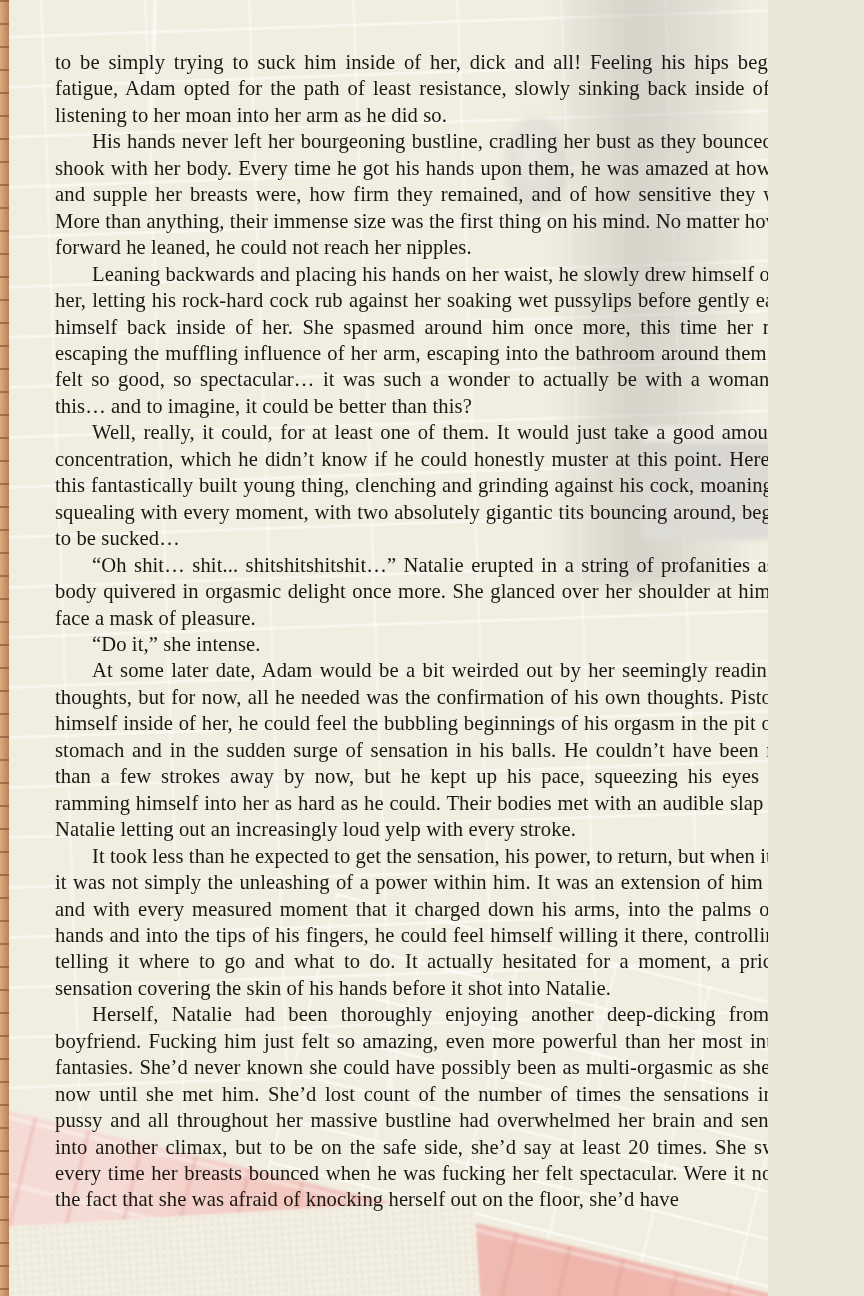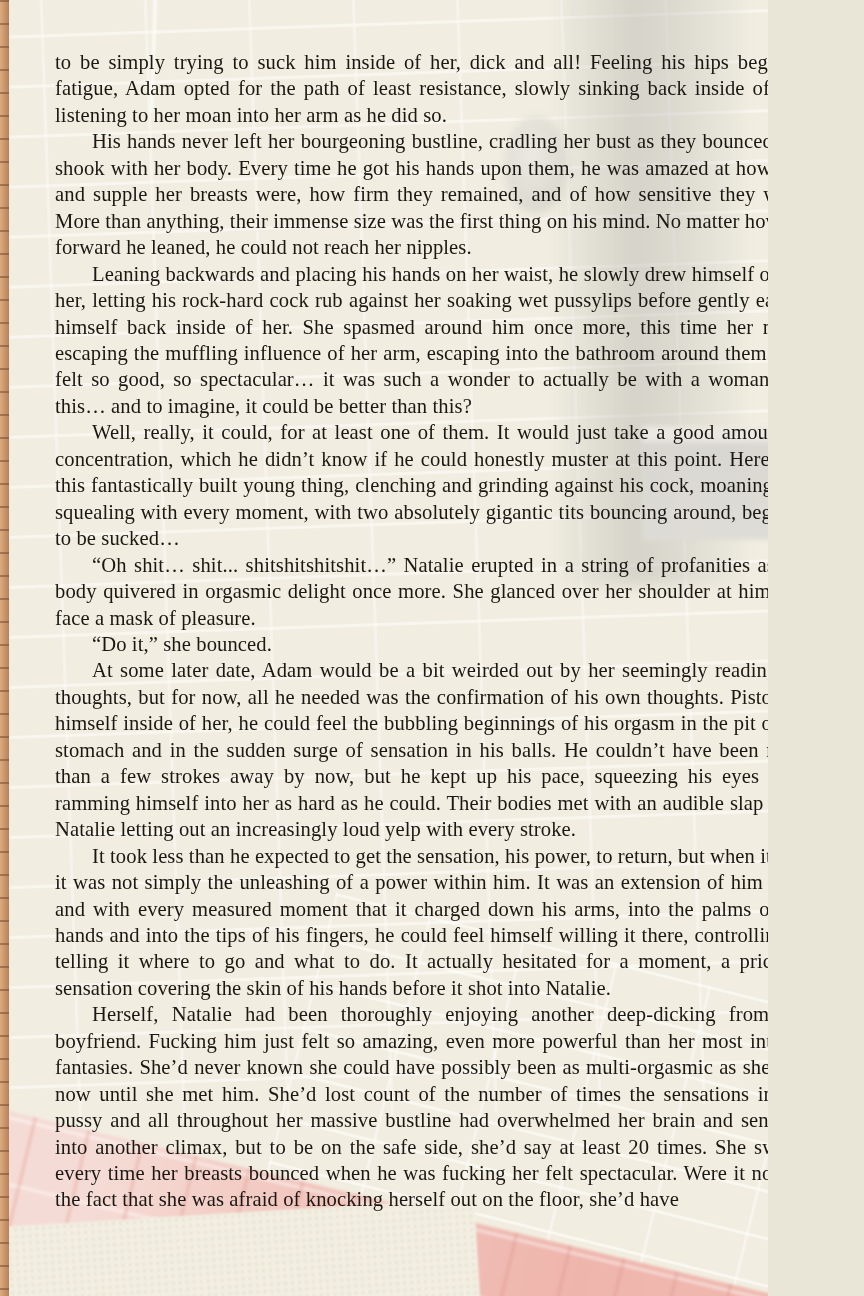--- a/index.html
+++ b/index.html
@@ -119,20 +119,20 @@
     <div class="floor-ledge"></div>
     <div class="left-strip"></div>
   </div>
 
   <div class="page-text">
       <p class="para"><span>to be simply trying to suck him inside of her, dick and all!  Feeling his hips begin to fatigue, Adam opted for the path of least resistance, slowly sinking back inside of her, listening to her moan into her arm as he did so.</span></p>
       <p class="para indent"><span>His hands never left her bourgeoning bustline, cradling her bust as they bounced and shook with her body.  Every time he got his hands upon them, he was amazed at how soft and supple her breasts were, how firm they remained, and of how sensitive they were.  More than anything, their immense size was the first thing on his mind.  No matter how far forward he leaned, he could not reach her nipples.</span></p>
       <p class="para indent"><span>Leaning backwards and placing his hands on her waist, he slowly drew himself out of her, letting his rock-hard cock rub against her soaking wet pussylips before gently easing himself back inside of her.  She spasmed around him once more, this time her moan escaping the muffling influence of her arm, escaping into the bathroom around them.  She felt so good, so spectacular… it was such a wonder to actually be with a woman like this… and to imagine, it could be better than this?</span></p>
       <p class="para indent"><span>Well, really, it could, for at least one of them.  It would just take a good amount of concentration, which he didn’t know if he could honestly muster at this point.  Here was this fantastically built young thing, clenching and grinding against his cock, moaning and squealing with every moment, with two absolutely gigantic tits bouncing around, begging to be sucked…</span></p>
       <p class="para indent"><span>“Oh shit… shit... shitshitshitshit…” Natalie erupted in a string of profanities as her body quivered in orgasmic delight once more.  She glanced over her shoulder at him, her face a mask of pleasure.</span></p>
-      <p class="para indent"><span>“Do it,” she bounced.</span></p>
+      <p class="para indent"><span>“Do it,” she intense.</span></p>
       <p class="para indent"><span>At some later date, Adam would be a bit weirded out by her seemingly reading his thoughts, but for now, all he needed was the confirmation of his own thoughts.  Pistoning himself inside of her, he could feel the bubbling beginnings of his orgasm in the pit of his stomach and in the sudden surge of sensation in his balls.  He couldn’t have been more than a few strokes away by now, but he kept up his pace, squeezing his eyes shut, ramming himself into her as hard as he could.  Their bodies met with an audible </span><span class="italic">slap</span><span> now, Natalie letting out an increasingly loud yelp with every stroke.</span></p>
       <p class="para indent"><span>It took less than he expected to get the sensation, his power, to return, but when it did, it was not simply the unleashing of a power within him.  It was an extension of him now, and with every measured moment that it charged down his arms, into the palms of his hands and into the tips of his fingers, he could feel himself willing it there, controlling it, telling it where to go and what to do.  It actually hesitated for a moment, a pricking sensation covering the skin of his hands before it shot into Natalie.</span></p>
       <p class="para indent"><span>Herself, Natalie had been thoroughly enjoying another deep-dicking from her boyfriend.  Fucking him just felt so amazing, even more powerful than her most intense fantasies.  She’d never known she could have possibly been as multi-orgasmic as she was now until she met him.  She’d lost count of the number of times the sensations in her pussy and all throughout her massive bustline had overwhelmed her brain and sent her into another climax, but to be on the safe side, she’d say at least 20 times.  She swore, every time her breasts </span><span class="italic">bounced</span><span> when he was fucking her felt spectacular.  Were it not for the fact that she was afraid of knocking herself out on the floor, she’d have</span></p>
     </div>
 
   <div class="page-number">39</div>
 </div>
 
 </body></html>

